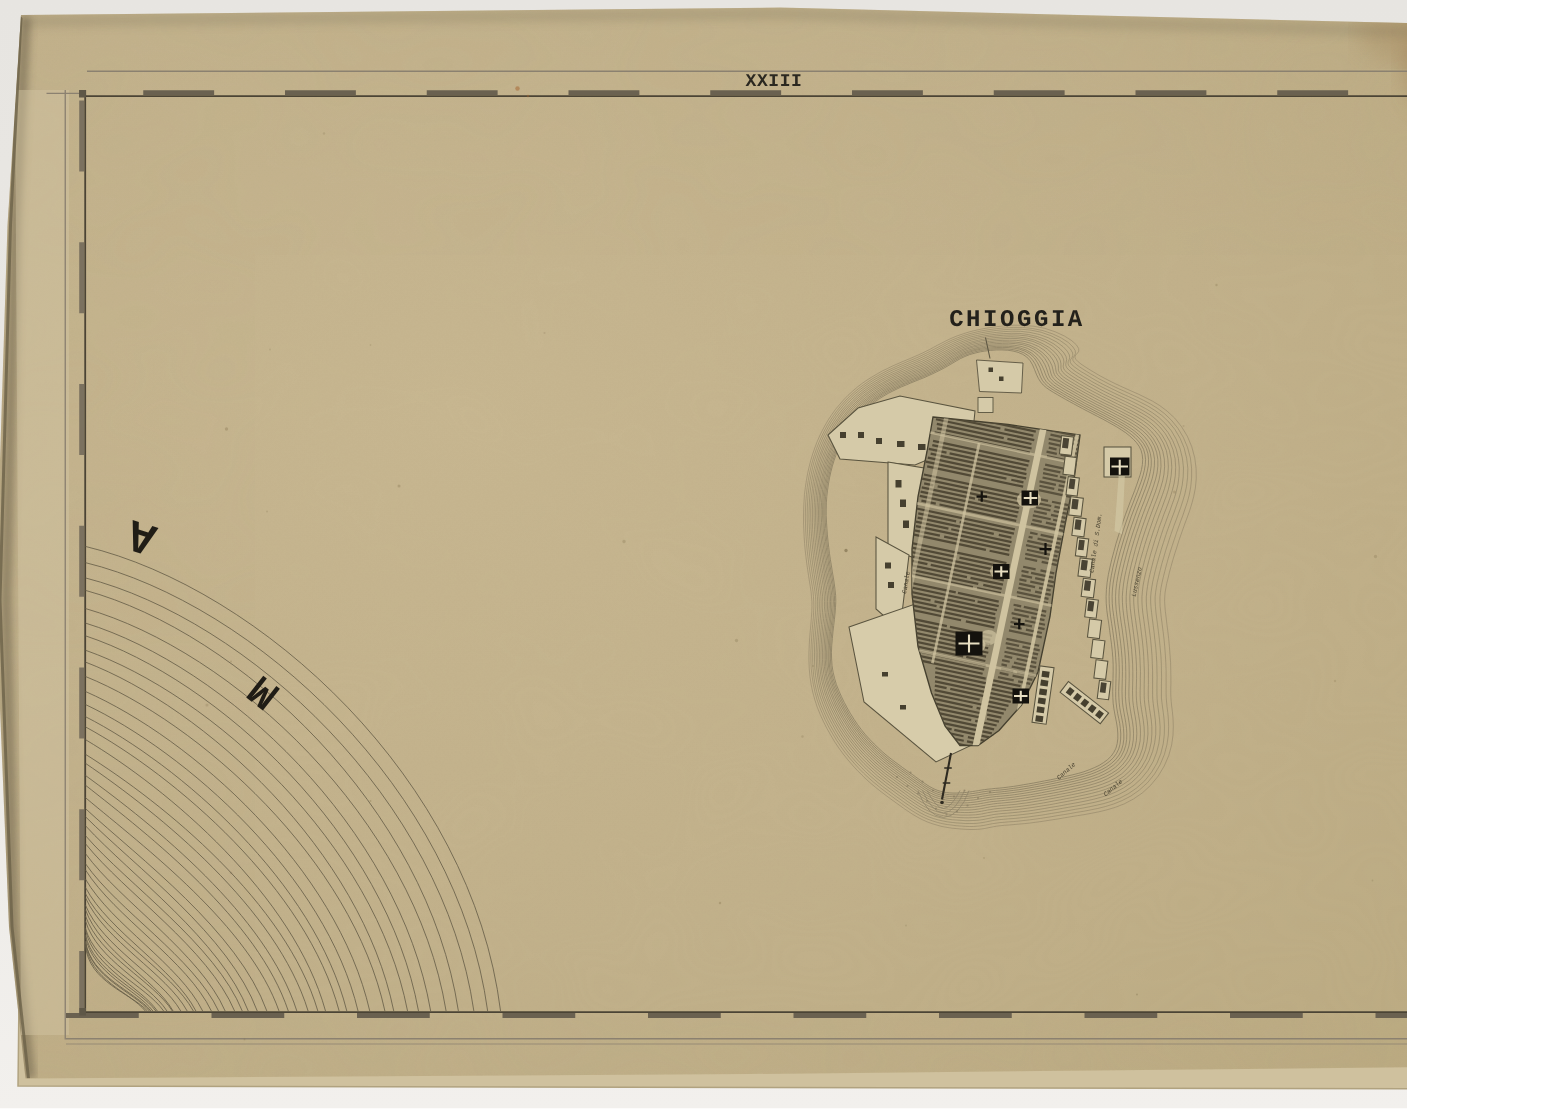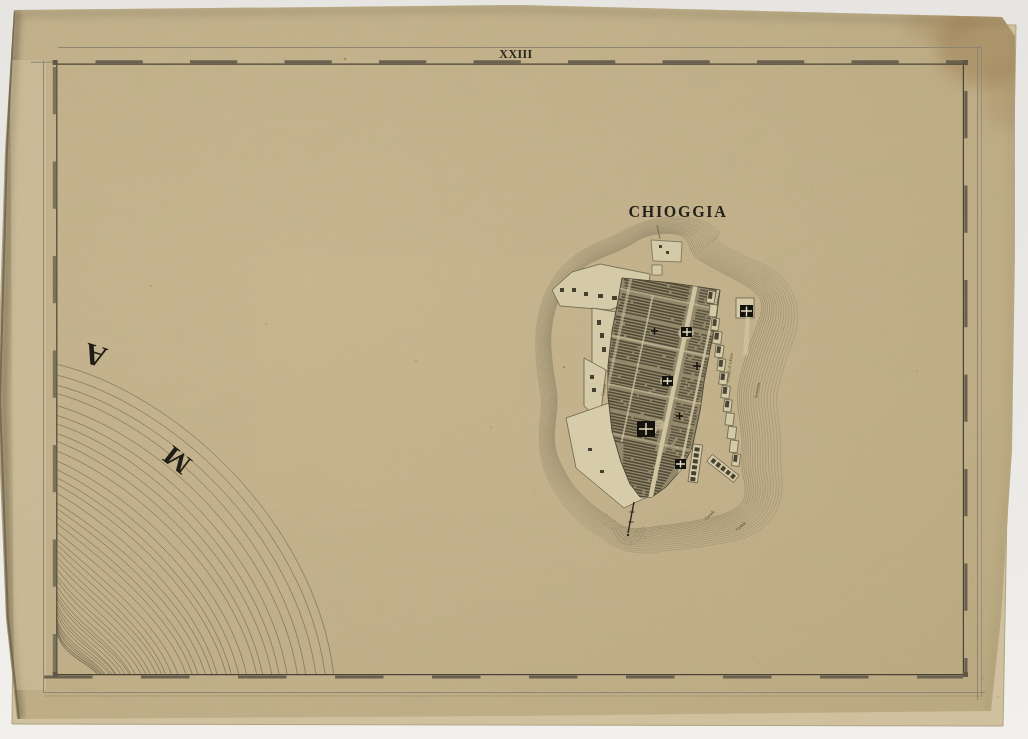--- a/index.html
+++ b/index.html
@@ -1,17 +1,17 @@
 <!DOCTYPE html>
 <html><head><meta charset="utf-8">
 <style>
 html,body{margin:0;padding:0;}
-#page{position:relative;width:1028px;height:739px;overflow:hidden;
+#page{position:relative;width:938px;height:739px;overflow:hidden;
 background:linear-gradient(180deg,#e7e5e1 0%,#ebe9e5 60%,#f2f0ed 100%);
-font-family:Liberation Serif, serif;}
+font-family:Liberation Mono, monospace;}
 </style></head>
 <body>
 <div id="page">
 <svg width="1028" height="739" viewBox="0 0 1028 739" xmlns="http://www.w3.org/2000/svg">
 <defs>
  <radialGradient id="pg" cx="30%" cy="38%" r="90%">
    <stop offset="0%" stop-color="#c9b892"></stop>
    <stop offset="55%" stop-color="#c3b28c"></stop>
    <stop offset="100%" stop-color="#bcab82"></stop>
  </radialGradient>

